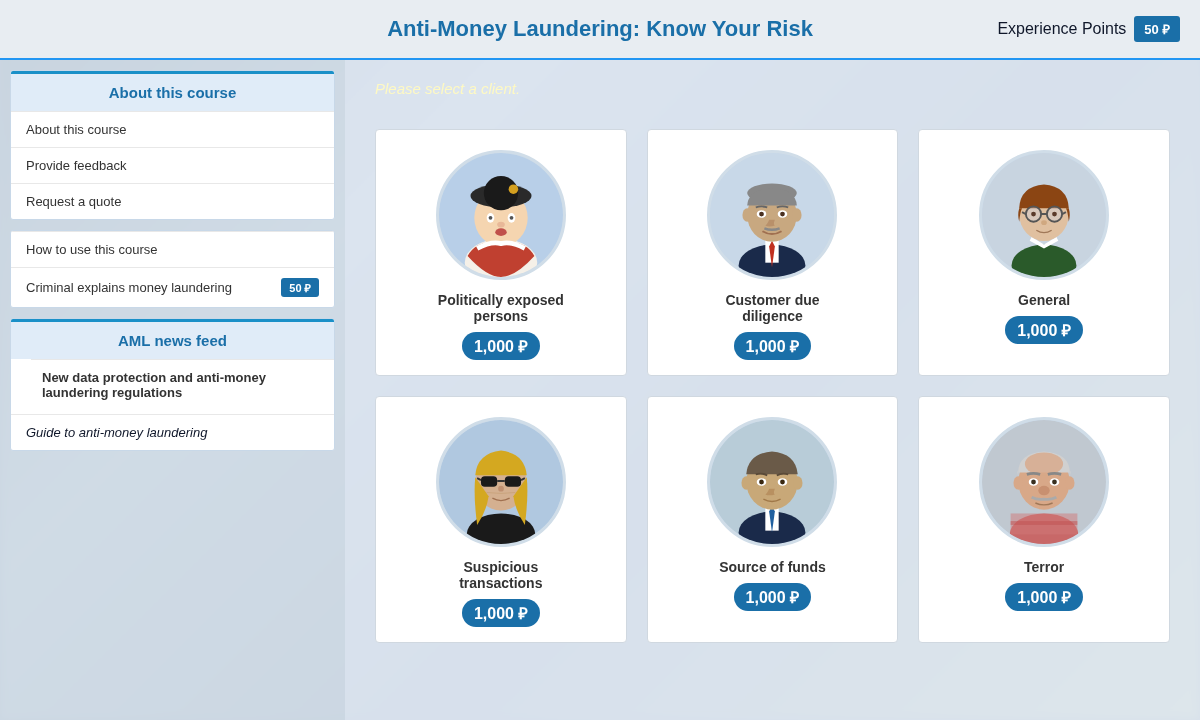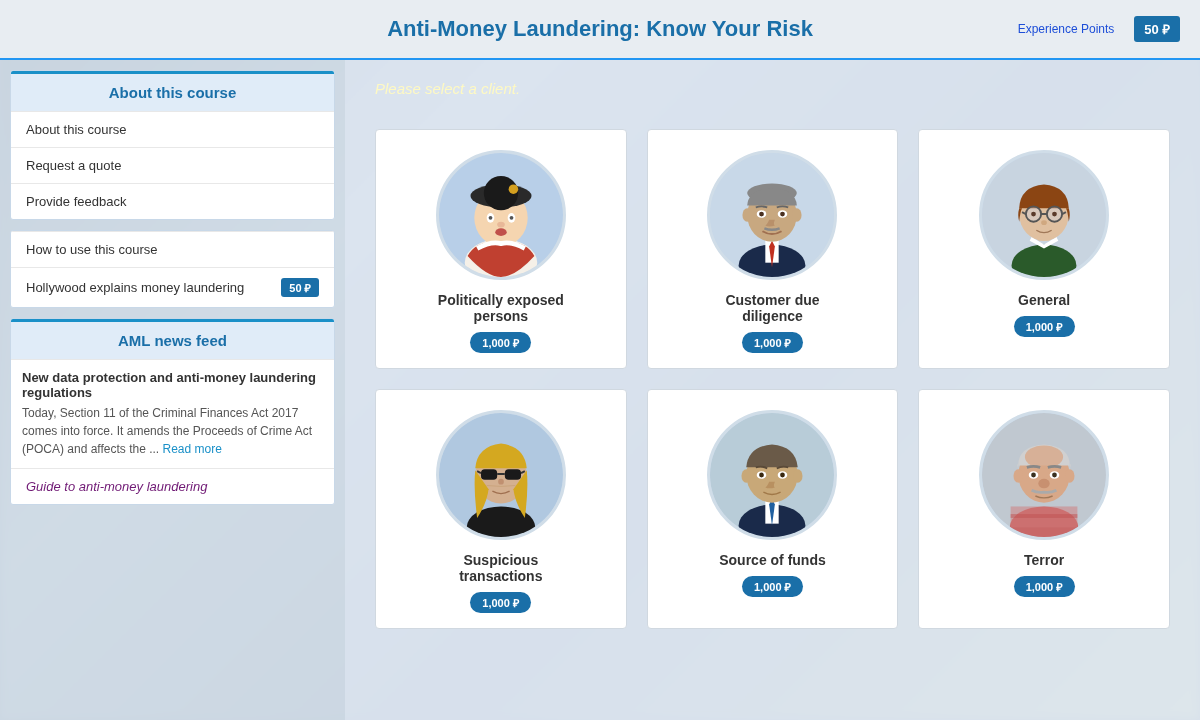--- a/index.html
+++ b/index.html
@@ -28,25 +28,24 @@
     }
     
     .top-bar {
       background: #e8edf2;
       border-bottom: 2px solid #2196f3;
       height: 60px;
       display: flex;
       align-items: center;
       padding: 0 20px;
       flex-shrink: 0;
-      gap: 12px;
     }
     .experience-points-label {
-      color: #1d4ed8;
-      font-size: 12px;
+      color: #0f172a;
+      font-size: 16px;
       margin-left: auto;
       margin-right: 8px;
     }
     .experience-points-badge {
       background: #1a6fa8;
       color: white;
       font-size: 13px;
       font-weight: bold;
       padding: 4px 10px;
       border-radius: 3px;
@@ -104,20 +103,21 @@
       color: white;
       font-size: 11px;
       font-weight: bold;
       padding: 2px 8px;
       border-radius: 3px;
       white-space: nowrap;
     }
     .news-body {
       padding: 10px 11px;
       border-top: 1px solid #e8e8e8;
+      margin-left: 20px;
     }
     .news-title {
       font-size: 13px;
       font-weight: bold;
       color: #333;
       margin-bottom: 4px;
     }
     .news-date {
       font-size: 11px;
       color: #888;
@@ -130,21 +130,21 @@
     }
     .read-more {
       color: #1a90c8;
       cursor: pointer;
       font-size: 12px;
       text-decoration: none;
     }
     .guide-item {
       padding: 10px 15px;
       font-size: 13px;
-      color: #701a75;
+      color: #0f172a;
       border-top: 1px solid #e8e8e8;
       font-style: italic;
     }
     
     .content-area {
       flex: 1;
       background: rgba(230, 238, 248, 0.88);
       overflow-y: auto;
       padding: 20px 30px;
     }
@@ -191,21 +191,21 @@
     .client-name {
       font-size: 14px;
       font-weight: bold;
       color: #333;
       text-align: center;
       margin-bottom: 8px;
     }
     .client-points {
       background: #1a6fa8;
       color: white;
-      font-size: 11px;
+      font-size: 16px;
       font-weight: bold;
       padding: 3px 12px;
       border-radius: 20px;
     }
     
     .sidebar::-webkit-scrollbar { width: 6px; }
     .sidebar::-webkit-scrollbar-thumb { background: #aaa; border-radius: 3px; }
   </style>
 </head>
 <body>
@@ -222,45 +222,41 @@
   <div class="main-layout">
 
     <div class="sidebar">
 
       <div class="sidebar-section">
         <div class="sidebar-section-header">About this course</div>
         <div class="sidebar-item">
           <span>About this course</span>
         </div>
         <div class="sidebar-item">
+          <span>Provide feedback</span>
+        </div>
+        <div class="sidebar-item">
           <span>Request a quote</span>
-        </div>
-        <div class="sidebar-item">
-          <span>Provide feedback</span>
         </div>
       </div>
 
       <div class="sidebar-section">
         <div class="sidebar-item">
           <span>How to use this course</span>
         </div>
         <div class="sidebar-item">
-          <span>Hollywood explains money laundering</span>
+          <span>Criminal explains money laundering</span>
           <span class="points-badge">50 ₽</span>
         </div>
       </div>
 
       <div class="sidebar-section">
         <div class="sidebar-section-header">AML news feed</div>
         <div class="news-body">
           <div class="news-title">New data protection and anti-money laundering regulations</div>
-          <div class="news-text">
-            <span>Today, Section 11 of the Criminal Finances Act 2017 comes into force. It amends the Proceeds of Crime Act (POCA) and affects the ...</span>
-            <a class="read-more">Read more</a>
-          </div>
         </div>
         <div class="guide-item">Guide to anti-money laundering</div>
       </div>
 
     </div>
 
     <div class="content-area">
       <div class="select-prompt">Please select a client.</div>
       <div class="client-grid">
 

